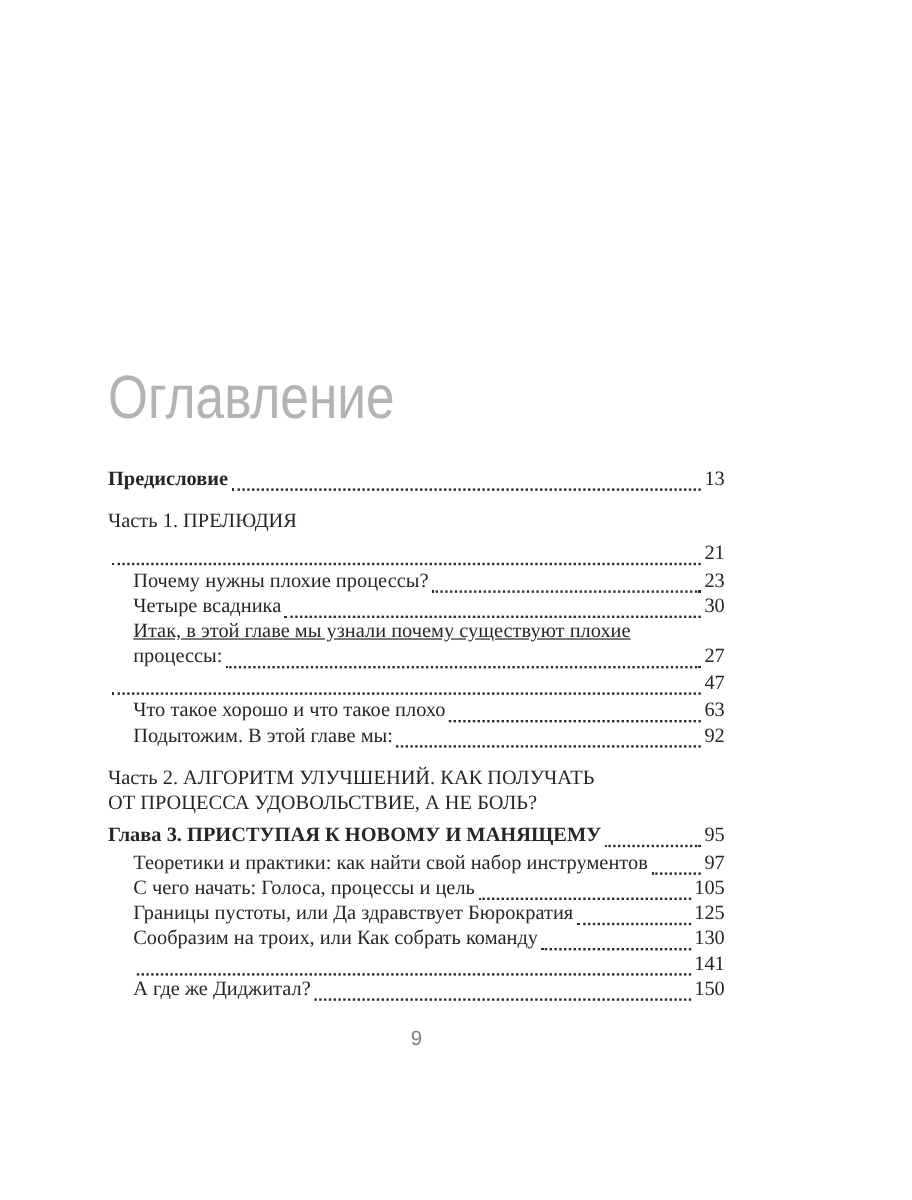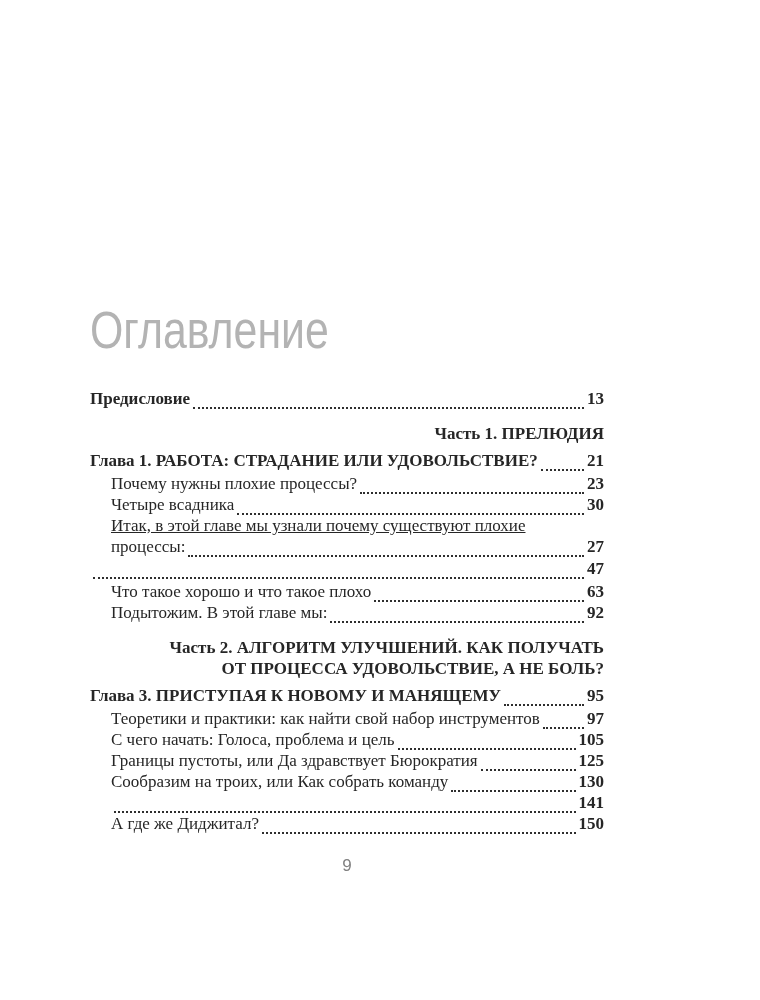--- a/index.html
+++ b/index.html
@@ -45,30 +45,30 @@
   }
   .entry .t { white-space: nowrap; }
   .pre-line { line-height: 21px; text-decoration: underline; }
   .leader {
     flex: 1 1 auto;
     min-width: 12px;
     border-bottom: 2px dotted #2e2e2e;
     margin: 0 3px;
   }
   .pg {
-    font-weight: bold;
+    font-weight: normal;
     white-space: nowrap;
   }
   .entry.preface { font-weight: bold; }
   .entry.chapter { font-weight: bold; margin-top: 1px; }
   .entry.sub { padding-left: 21px; font-weight: normal; }
   .entry.chapter + .entry.sub { margin-top: 2px; }
   .part {
-    text-align: right;
-    font-weight: bold;
+    text-align: left;
+    font-weight: normal;
     line-height: 21px;
     margin: 14px 0 6px 0;
   }
   .folio {
     margin-top: 21px;
     text-align: center;
     font-family: "Liberation Sans", "DejaVu Sans", sans-serif;
     font-size: 17px;
     line-height: 21px;
     color: #808080;
@@ -87,21 +87,20 @@
             <span class="t">Предисловие</span>
             <span class="leader"></span>
             <span class="pg">13</span>
           </div>
         </div>
         <div class="part">
           <div class="part-line">Часть 1. ПРЕЛЮДИЯ</div>
         </div>
         <div class="entry chapter">
           <div class="row">
-            <span class="t">Глава 1. РАБОТА: СТРАДАНИЕ ИЛИ УДОВОЛЬСТВИЕ?</span>
             <span class="leader"></span>
             <span class="pg">21</span>
           </div>
         </div>
         <div class="entry sub">
           <div class="row">
             <span class="t">Почему нужны плохие процессы?</span>
             <span class="leader"></span>
             <span class="pg">23</span>
           </div>
@@ -154,21 +153,21 @@
         </div>
         <div class="entry sub">
           <div class="row">
             <span class="t">Теоретики и практики: как найти свой набор инструментов</span>
             <span class="leader"></span>
             <span class="pg">97</span>
           </div>
         </div>
         <div class="entry sub">
           <div class="row">
-            <span class="t">С чего начать: Голоса, проблема и цель</span>
+            <span class="t">С чего начать: Голоса, процессы и цель</span>
             <span class="leader"></span>
             <span class="pg">105</span>
           </div>
         </div>
         <div class="entry sub">
           <div class="row">
             <span class="t">Границы пустоты, или Да здравствует Бюрократия</span>
             <span class="leader"></span>
             <span class="pg">125</span>
           </div>

